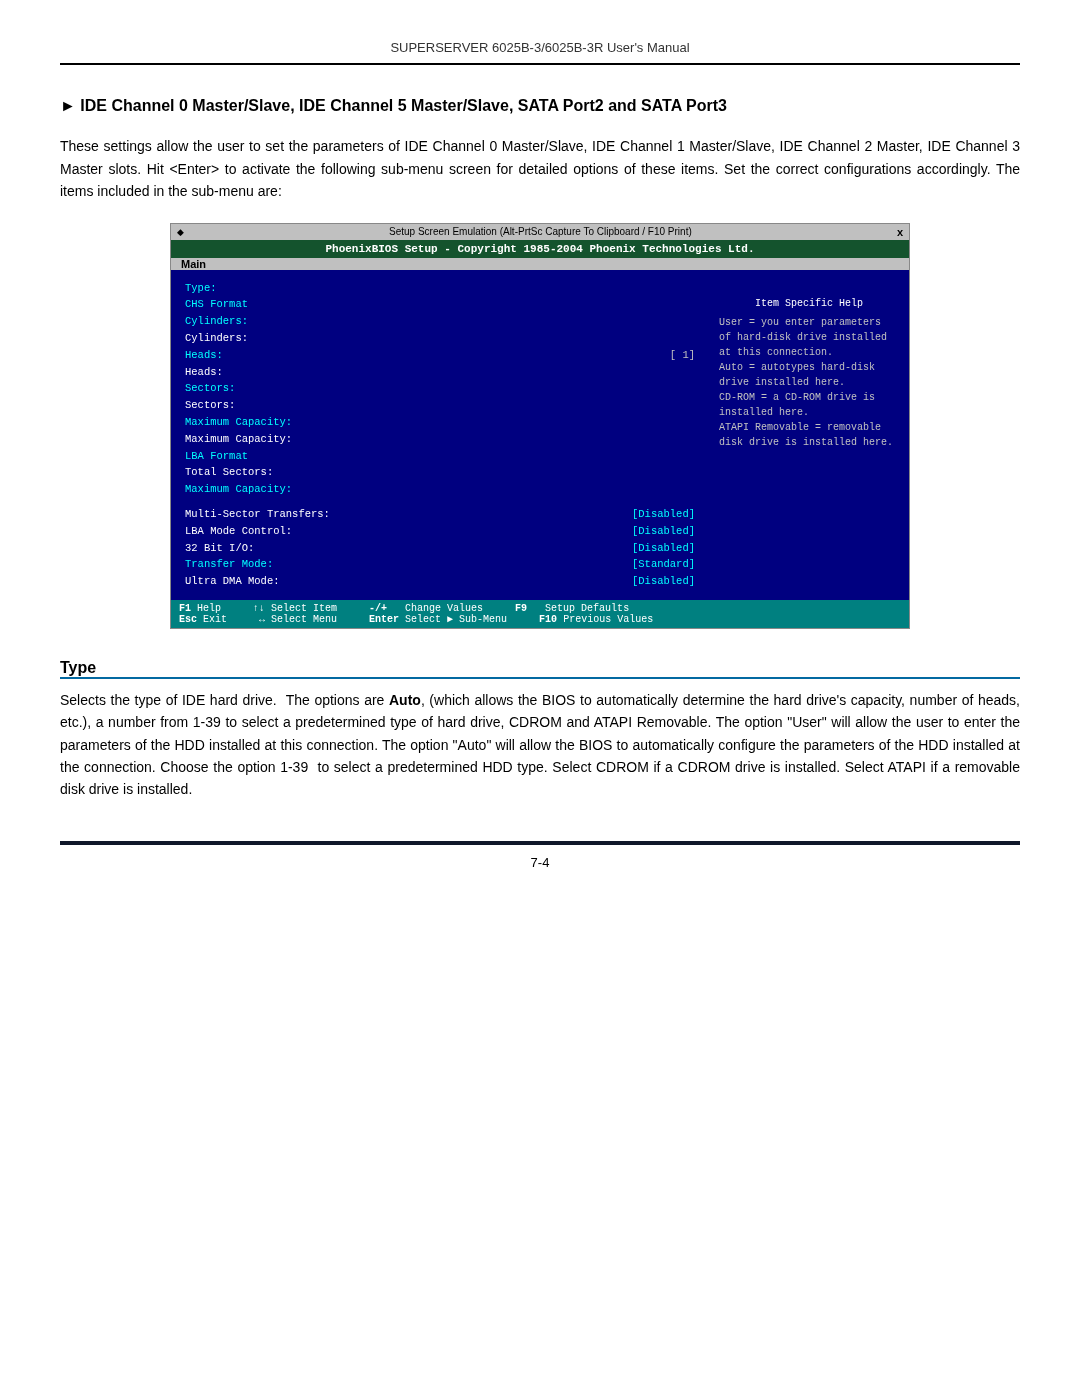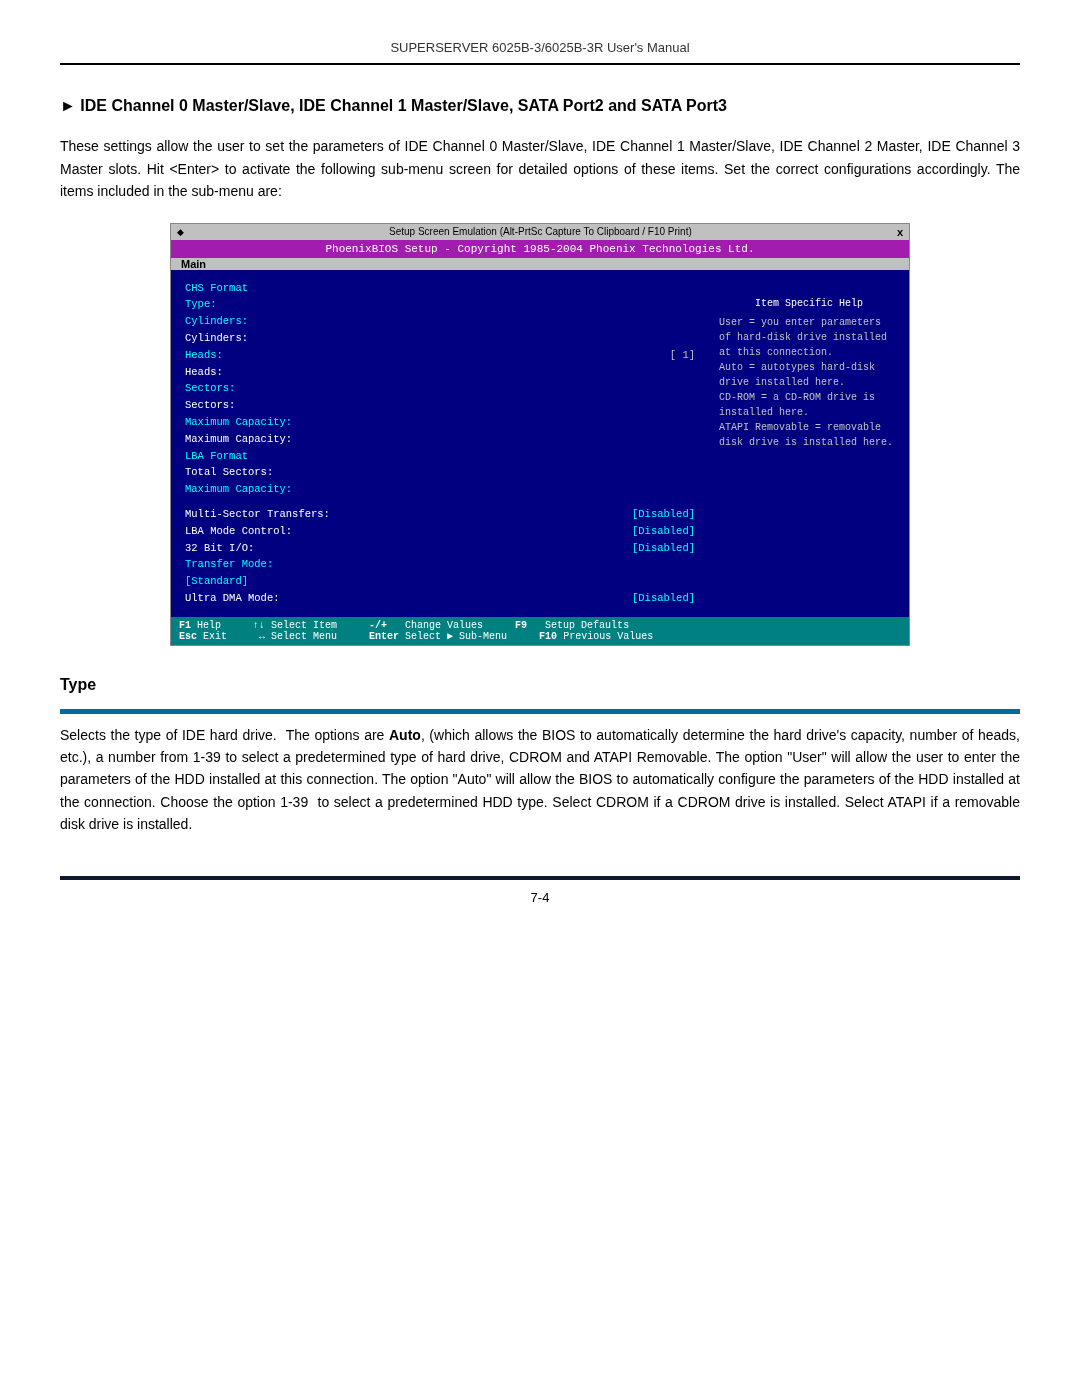--- a/index.html
+++ b/index.html
@@ -58,26 +58,26 @@
       font-size: 10px;
       color: #000;
     }
     .bios-titlebar .close-btn {
       font-size: 11px;
       font-weight: bold;
       color: #000;
       cursor: pointer;
     }
     .bios-header {
-      background: #a21caf;
+      background: #14532d;
       color: #fff;
       text-align: center;
       padding: 3px 8px;
       font-size: 11px;
-      font-weight: normal;
+      font-weight: bold;
     }
     .bios-menu-bar {
       background: #c0c0c0;
       color: #000;
       padding: 0 10px;
       font-size: 11px;
       font-family: Arial, sans-serif;
       font-weight: bold;
     }
     .bios-body {
@@ -136,22 +136,22 @@
       display: flex;
       gap: 32px;
     }
 
     
     .subsection-title {
       font-size: 16px;
       font-weight: bold;
       margin-top: 10px;
       margin-bottom: 10px;
-      border-bottom: 5px solid #0369a1;
-      padding-bottom: 15px;
+      border-bottom: 2px solid #0369a1;
+      padding-bottom: 0;
     }
     .page-footer {
       text-align: center;
       margin-top: 40px;
       font-size: 13px;
       border-top: 4px solid #0f172a;
       padding-top: 10px;
     }
     .icon-small {
       font-size: 9px;
@@ -163,21 +163,21 @@
 </head>
 <body>
 
 <div class="page-header">
   <span>SUPERSERVER 6025B-3/6025B-3R User's Manual</span>
 </div>
 <hr class="header-rule">
 
 <div class="section-title">
   <span>►</span>
-  <span>IDE Channel 0 Master/Slave, IDE Channel 1 Master/Slave, SATA Port2 and SATA Port3</span>
+  <span>IDE Channel 0 Master/Slave, IDE Channel 5 Master/Slave, SATA Port2 and SATA Port3</span>
 </div>
 
 <p class="body-text">
   <span>These settings allow the user to set the parameters of  IDE Channel 0 Master/Slave, IDE Channel 1 Master/Slave, IDE Channel 2 Master, IDE Channel 3 Master slots.  Hit &lt;Enter&gt; to activate  the following sub-menu screen for detailed options of these items. Set the correct configurations accordingly.  The items included in the sub-menu are:</span>
 </p>
 
 <div class="bios-screenshot">
 
   <div class="bios-titlebar">
     <span class="icon-small">◆</span>
@@ -189,22 +189,22 @@
     <span>PhoenixBIOS Setup - Copyright 1985-2004 Phoenix Technologies Ltd.</span>
   </div>
 
   <div class="bios-menu-bar">
     <span>Main</span>
   </div>
 
   <div class="bios-body">
 
     <div class="bios-left">
+      <div class="bios-item">Type:</div>
       <div class="bios-item">CHS Format</div>
-      <div class="bios-item">Type:</div>
       <div class="bios-item bios-item-row">
         <span>Cylinders:</span>
           <span></span>
       </div>
       <div class="bios-item-white bios-item-row">
         <span>Cylinders:</span>
           <span></span>
       </div>
       <div class="bios-item bios-item-row" style="display:flex;justify-content:space-between;">
         <span>Heads:</span>
@@ -247,21 +247,21 @@
         <span style="color:#00ffff;">[Disabled]</span>
       </div>
       <div class="bios-item-white bios-item-row" style="display:flex;justify-content:space-between;">
         <span>LBA Mode Control:</span>
         <span style="color:#00ffff;">[Disabled]</span>
       </div>
       <div class="bios-item-white bios-item-row" style="display:flex;justify-content:space-between;">
         <span>32 Bit I/O:</span>
         <span style="color:#00ffff;">[Disabled]</span>
       </div>
-      <div class="bios-item bios-item-row" style="display:flex;justify-content:space-between;flex-direction:column;">
+      <div class="bios-item bios-item-row" style="display:flex;justify-content:space-between;">
         <span>Transfer Mode:</span>
         <span style="color:#00ffff;">[Standard]</span>
       </div>
       <div class="bios-item-white bios-item-row" style="display:flex;justify-content:space-between;">
         <span>Ultra DMA Mode:</span>
         <span style="color:#00ffff;">[Disabled]</span>
       </div>
     </div>
 
     <div class="bios-right">

